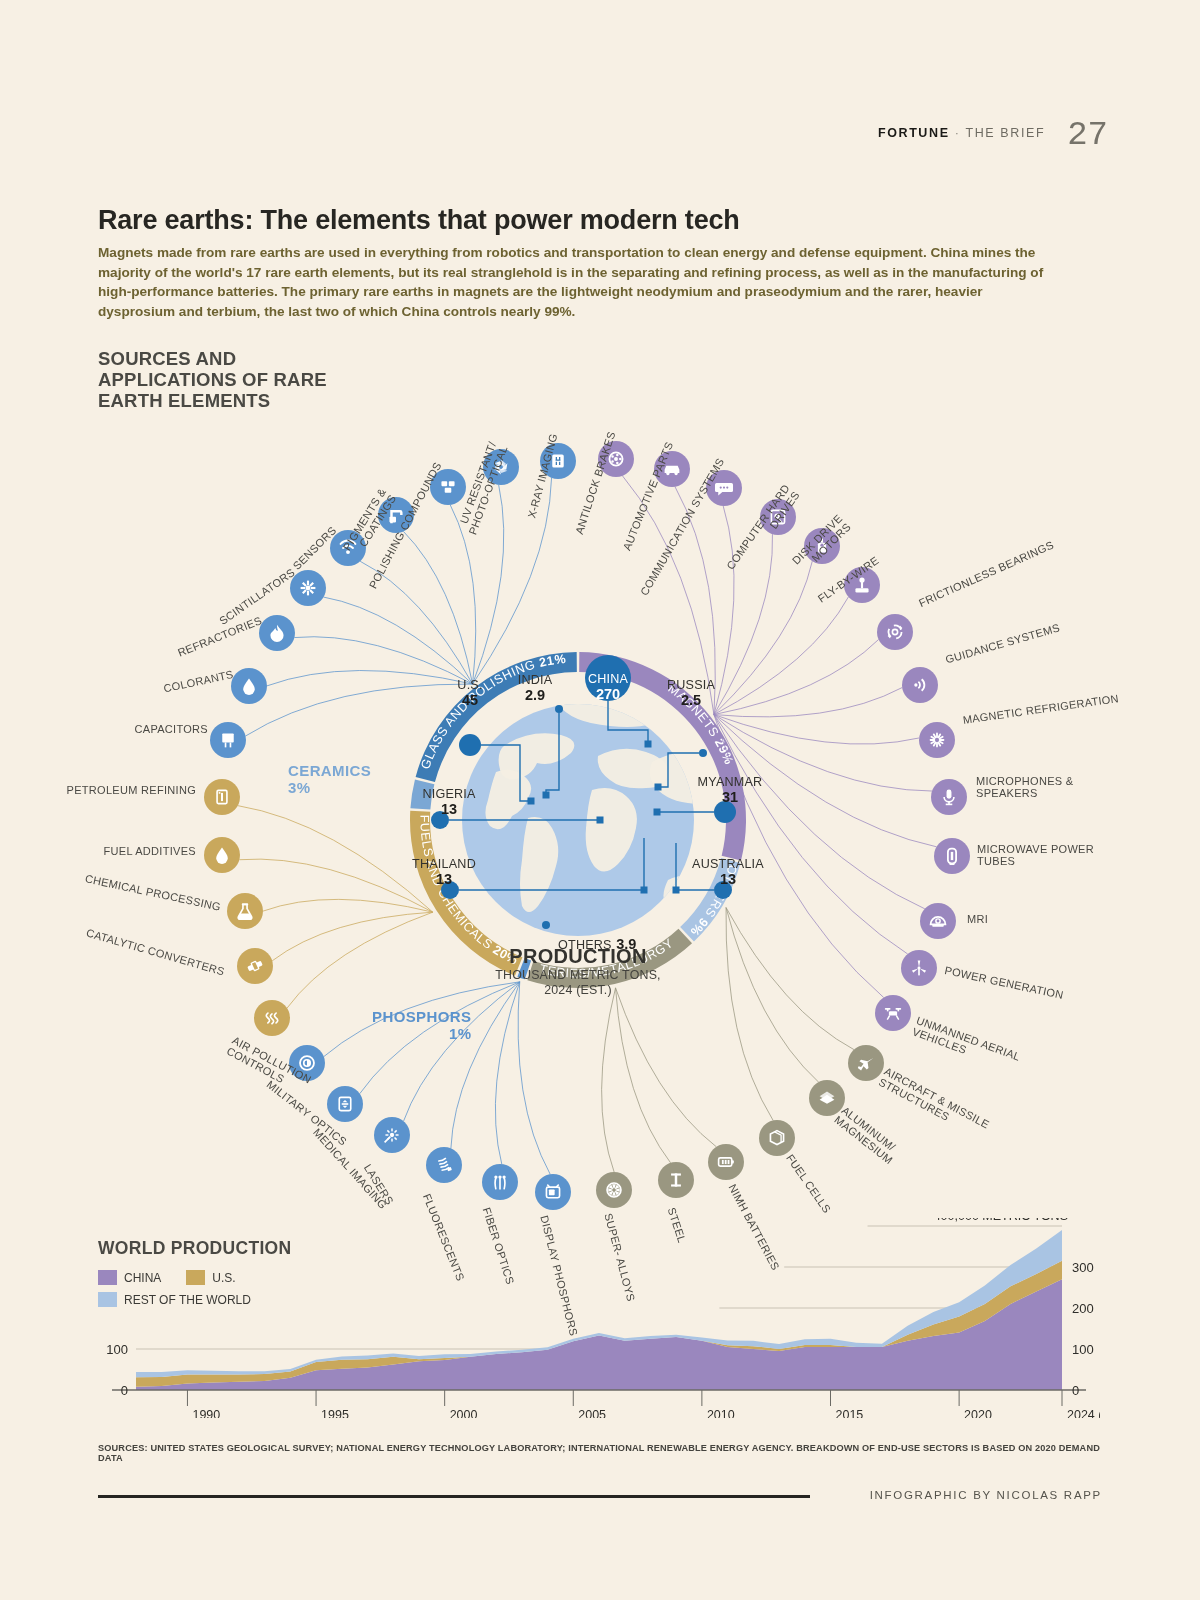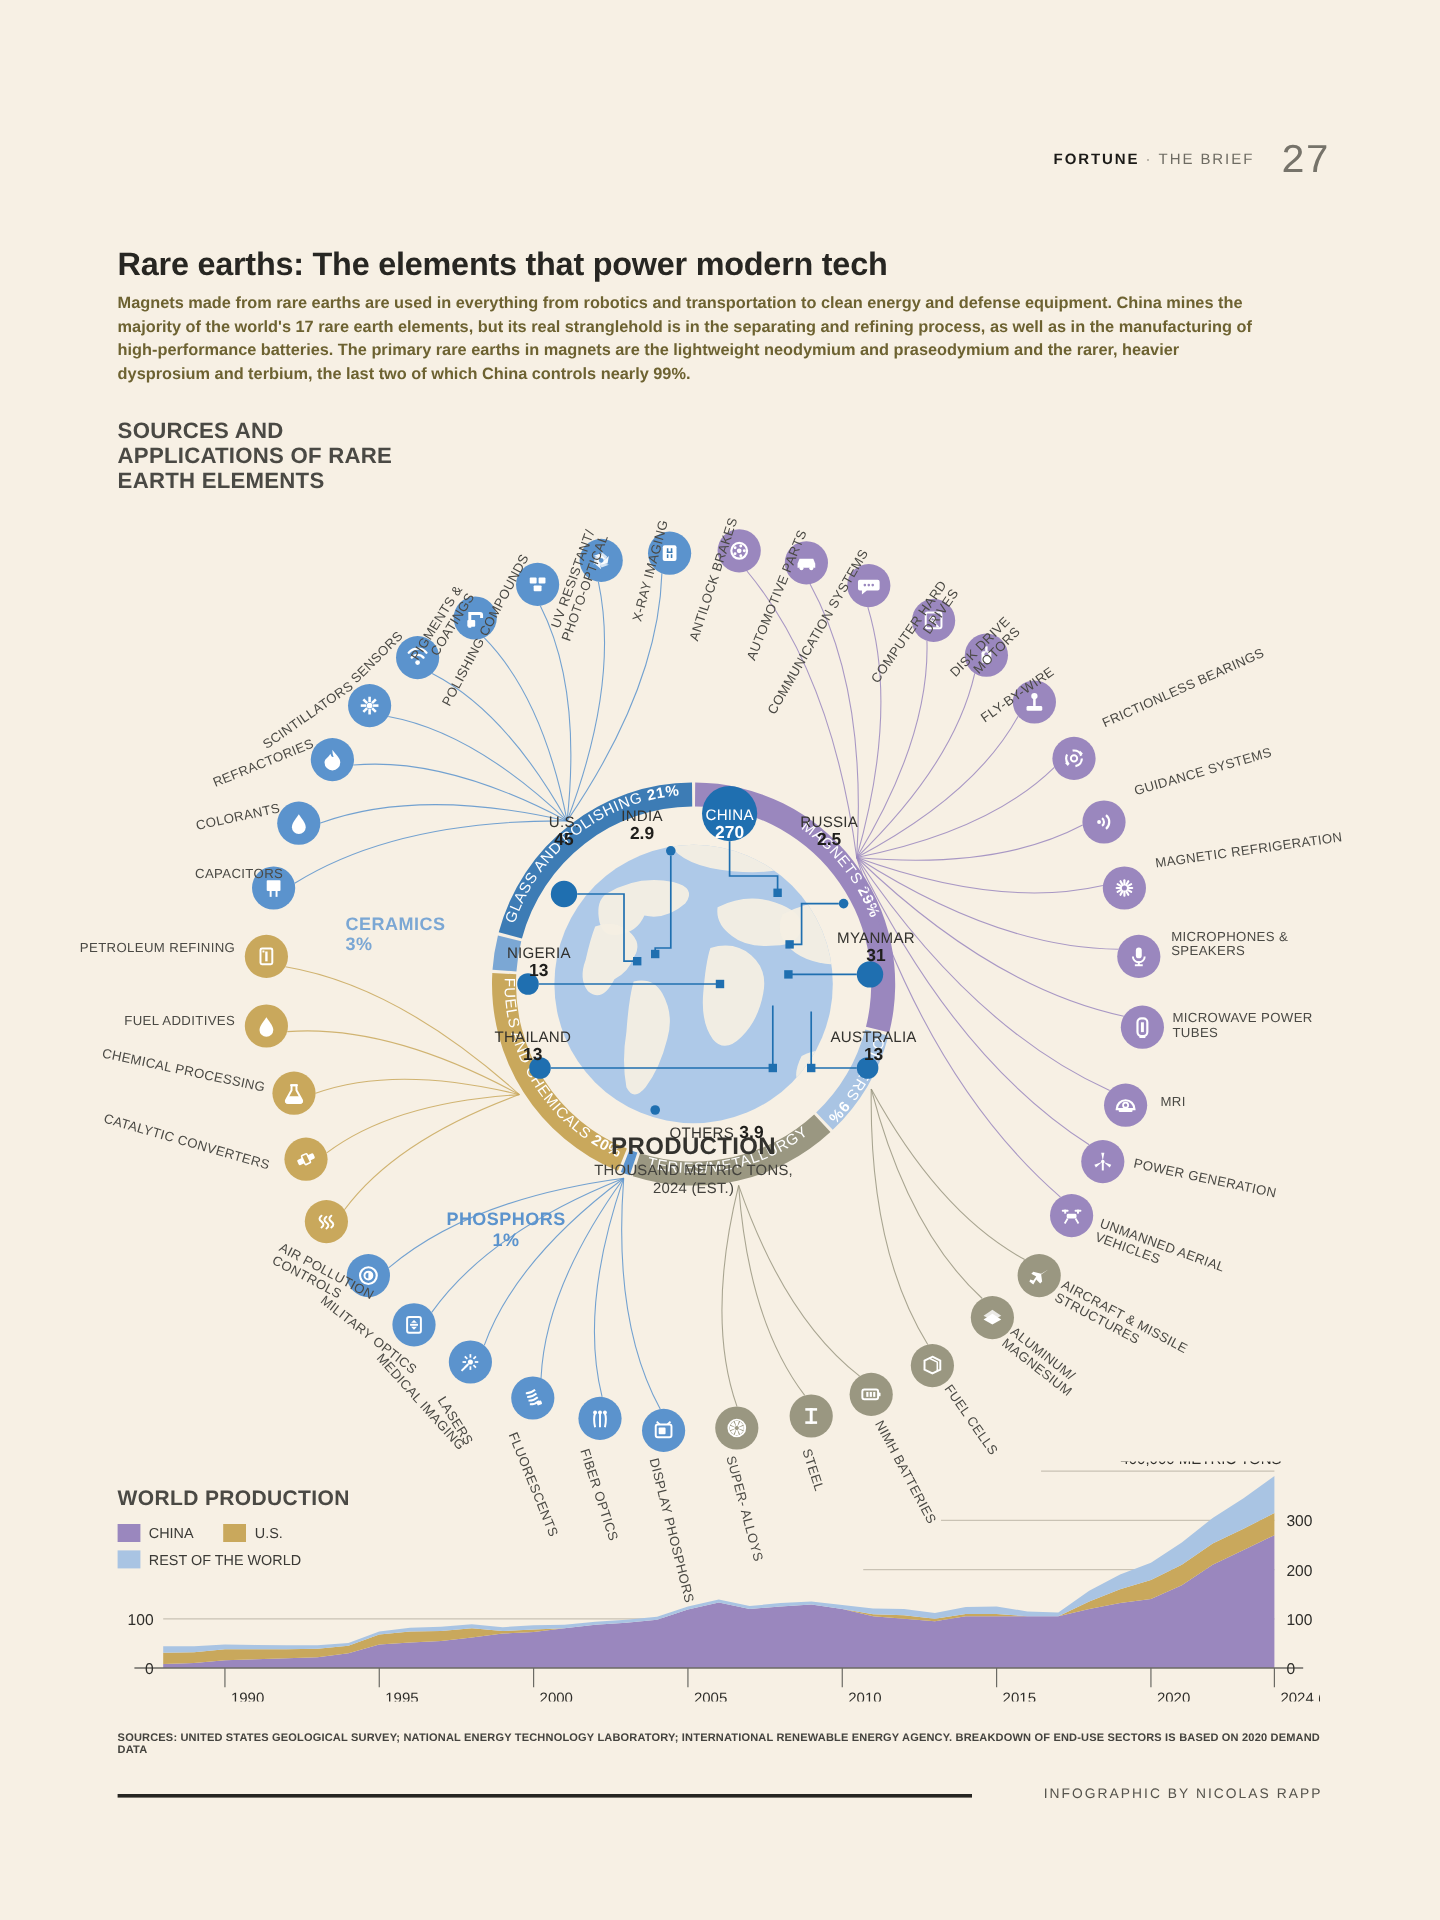--- a/index.html
+++ b/index.html
@@ -441,21 +441,21 @@
       <circle cx="725" cy="812" r="11" fill="#1f6fb0"></circle>
       <path d="M459,890 L644,890 L644,838" stroke="#1f6fb0" stroke-width="1.4" fill="none"></path>
       <rect x="640.5" y="886.5" width="7" height="7" fill="#1f6fb0"></rect>
       <circle cx="450" cy="890" r="9" fill="#1f6fb0"></circle>
       <path d="M714,890 L676,890 L676,843" stroke="#1f6fb0" stroke-width="1.4" fill="none"></path>
       <rect x="672.5" y="886.5" width="7" height="7" fill="#1f6fb0"></rect>
       <circle cx="723" cy="890" r="9" fill="#1f6fb0"></circle>
       <circle cx="546" cy="925" r="4" fill="#1f6fb0"></circle>
     </svg>
   <div id="nodes">
-      <div class="nlabel" style="left: 208px; top: 723px; transform: rotate(0deg) translateX(-100%); text-align: right; margin-left: 28px;">CAPACITORS</div>
+      <div class="nlabel" style="left: 208px; top: 723px; transform: rotate(0deg) translateX(-100%); text-align: right;">CAPACITORS</div>
       <div class="nlabel" style="left: 232px; top: 668px; transform: rotate(-12deg) translateX(-100%); text-align: right;">COLORANTS</div>
       <div class="nlabel" style="left: 259px; top: 614px; transform: rotate(-22deg) translateX(-100%); text-align: right;">REFRACTORIES</div>
       <div class="nlabel" style="left: 290px; top: 566px; transform: rotate(-35deg) translateX(-100%); text-align: right;">SCINTILLATORS</div>
       <div class="nlabel" style="left: 330px; top: 524px; transform: rotate(-45deg) translateX(-100%); text-align: right;">SENSORS</div>
       <div class="nlabel" style="left: 378px; top: 486px; transform: rotate(-58deg) translateX(-100%); text-align: right;">PIGMENTS &amp;<br>COATINGS</div>
       <div class="nlabel" style="left: 433px; top: 460px; transform: rotate(-62deg) translateX(-100%); text-align: right;">POLISHING COMPOUNDS</div>
       <div class="nlabel" style="left: 487px; top: 440px; transform: rotate(-70deg) translateX(-100%); text-align: right;">UV RESISTANT/<br> PHOTO-OPTICAL</div>
       <div class="nlabel" style="left: 548px; top: 432px; transform: rotate(-75deg) translateX(-100%); text-align: right;">X-RAY IMAGING</div>
       <div class="nlabel" style="left: 606px; top: 430px; transform: rotate(-72deg) translateX(-100%); text-align: right;">ANTILOCK BRAKES</div>
       <div class="nlabel" style="left: 664px; top: 440px; transform: rotate(-68deg) translateX(-100%); text-align: right;">AUTOMOTIVE PARTS</div>
@@ -487,21 +487,21 @@
       <div class="nlabel" style="left: 226px; top: 966px; transform: rotate(16deg) translateX(-100%); text-align: right;">CATALYTIC CONVERTERS</div>
       <div class="nlabel" style="left: 222px; top: 901px; transform: rotate(12deg) translateX(-100%); text-align: right;">CHEMICAL PROCESSING</div>
       <div class="nlabel" style="left: 196px; top: 845px; transform: rotate(0deg) translateX(-100%); text-align: right;">FUEL ADDITIVES</div>
       <div class="nlabel" style="left: 196px; top: 784px; transform: rotate(0deg) translateX(-100%); text-align: right;">PETROLEUM REFINING</div>
     </div>
   <div id="ringlabels">
       <div class="ringout" style="color: rgb(123, 167, 212); left: 288px; top: 762px; text-align: left; transform: none;">
         <div>CERAMICS</div>
         <div>3%</div>
       </div>
-      <div class="ringout" style="color: rgb(91, 147, 205); left: 372px; top: 1008px; text-align: center; transform: none;">
+      <div class="ringout" style="color: rgb(91, 147, 205); left: 372px; top: 1008px; text-align: right; transform: none;">
         <div>PHOSPHORS</div>
         <div>1%</div>
       </div>
     </div>
   <div id="centerlabels">
       <div class="ctext" style="left: 608px; top: 672px; transform: translateX(-50%);">
         <div class="cname w">CHINA</div>
         <div class="cval w">270</div>
       </div>
       <div class="ctext" style="left: 470px; top: 678px; transform: translateX(-50%);">

